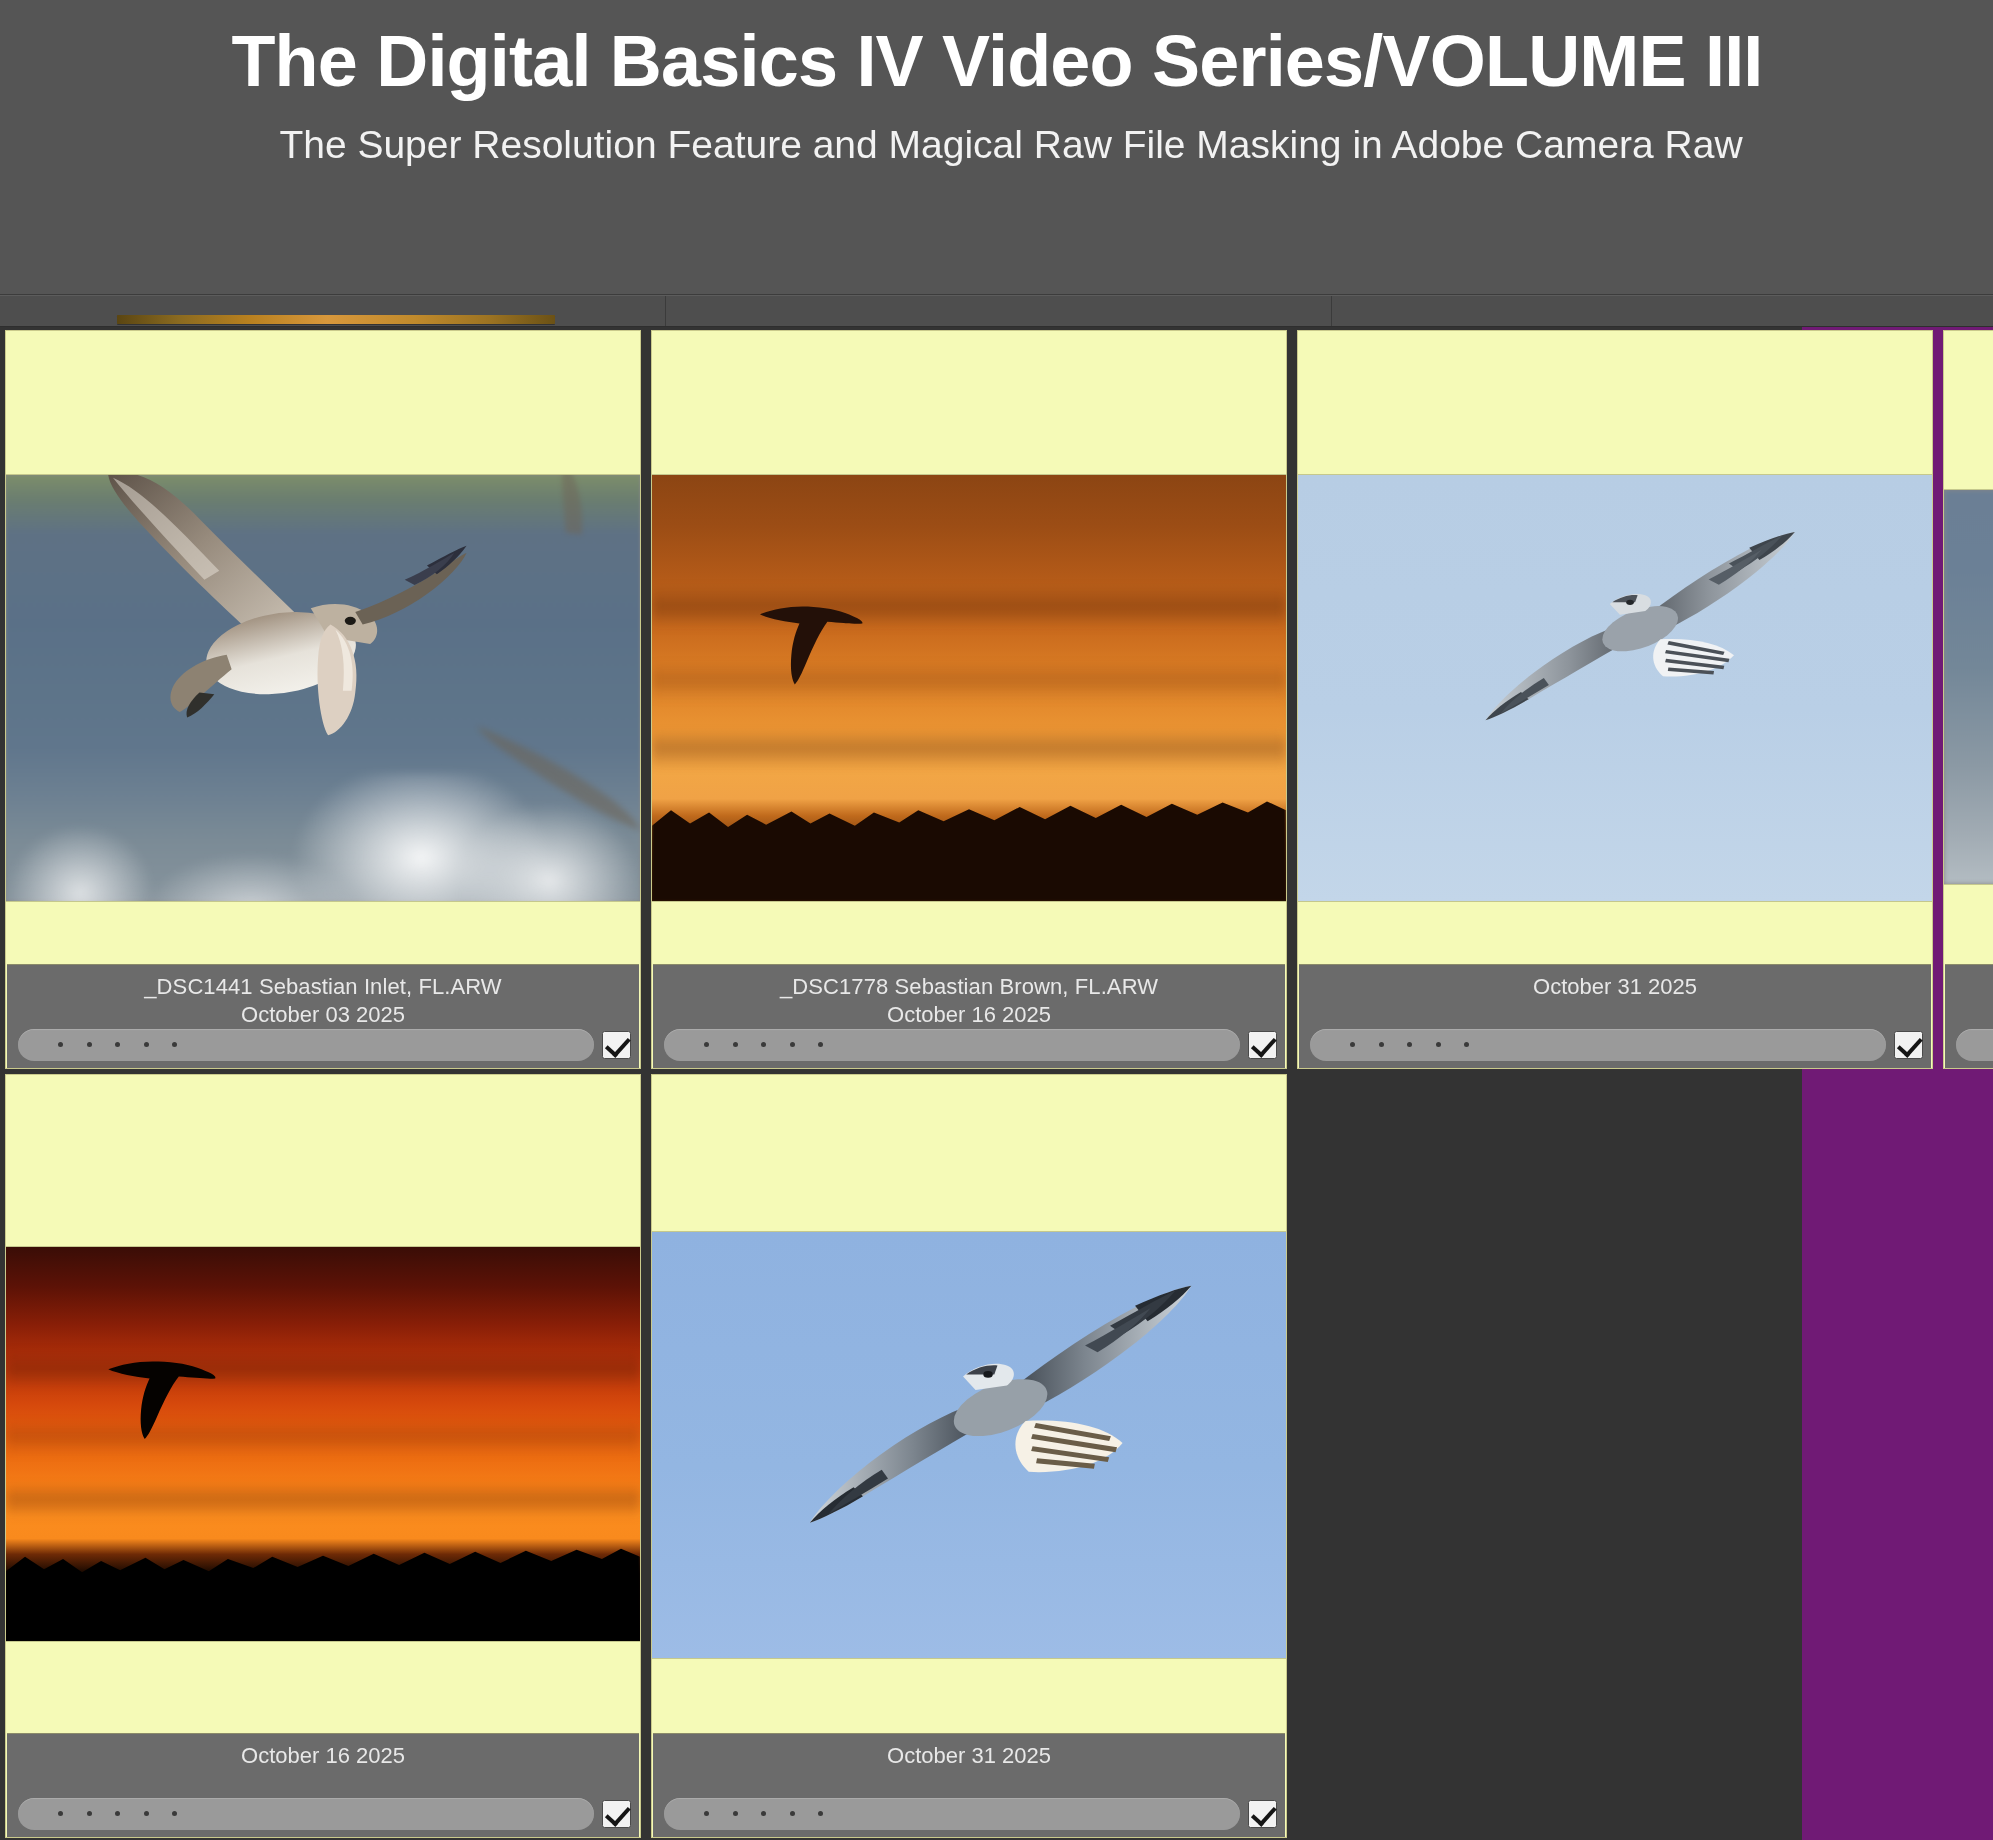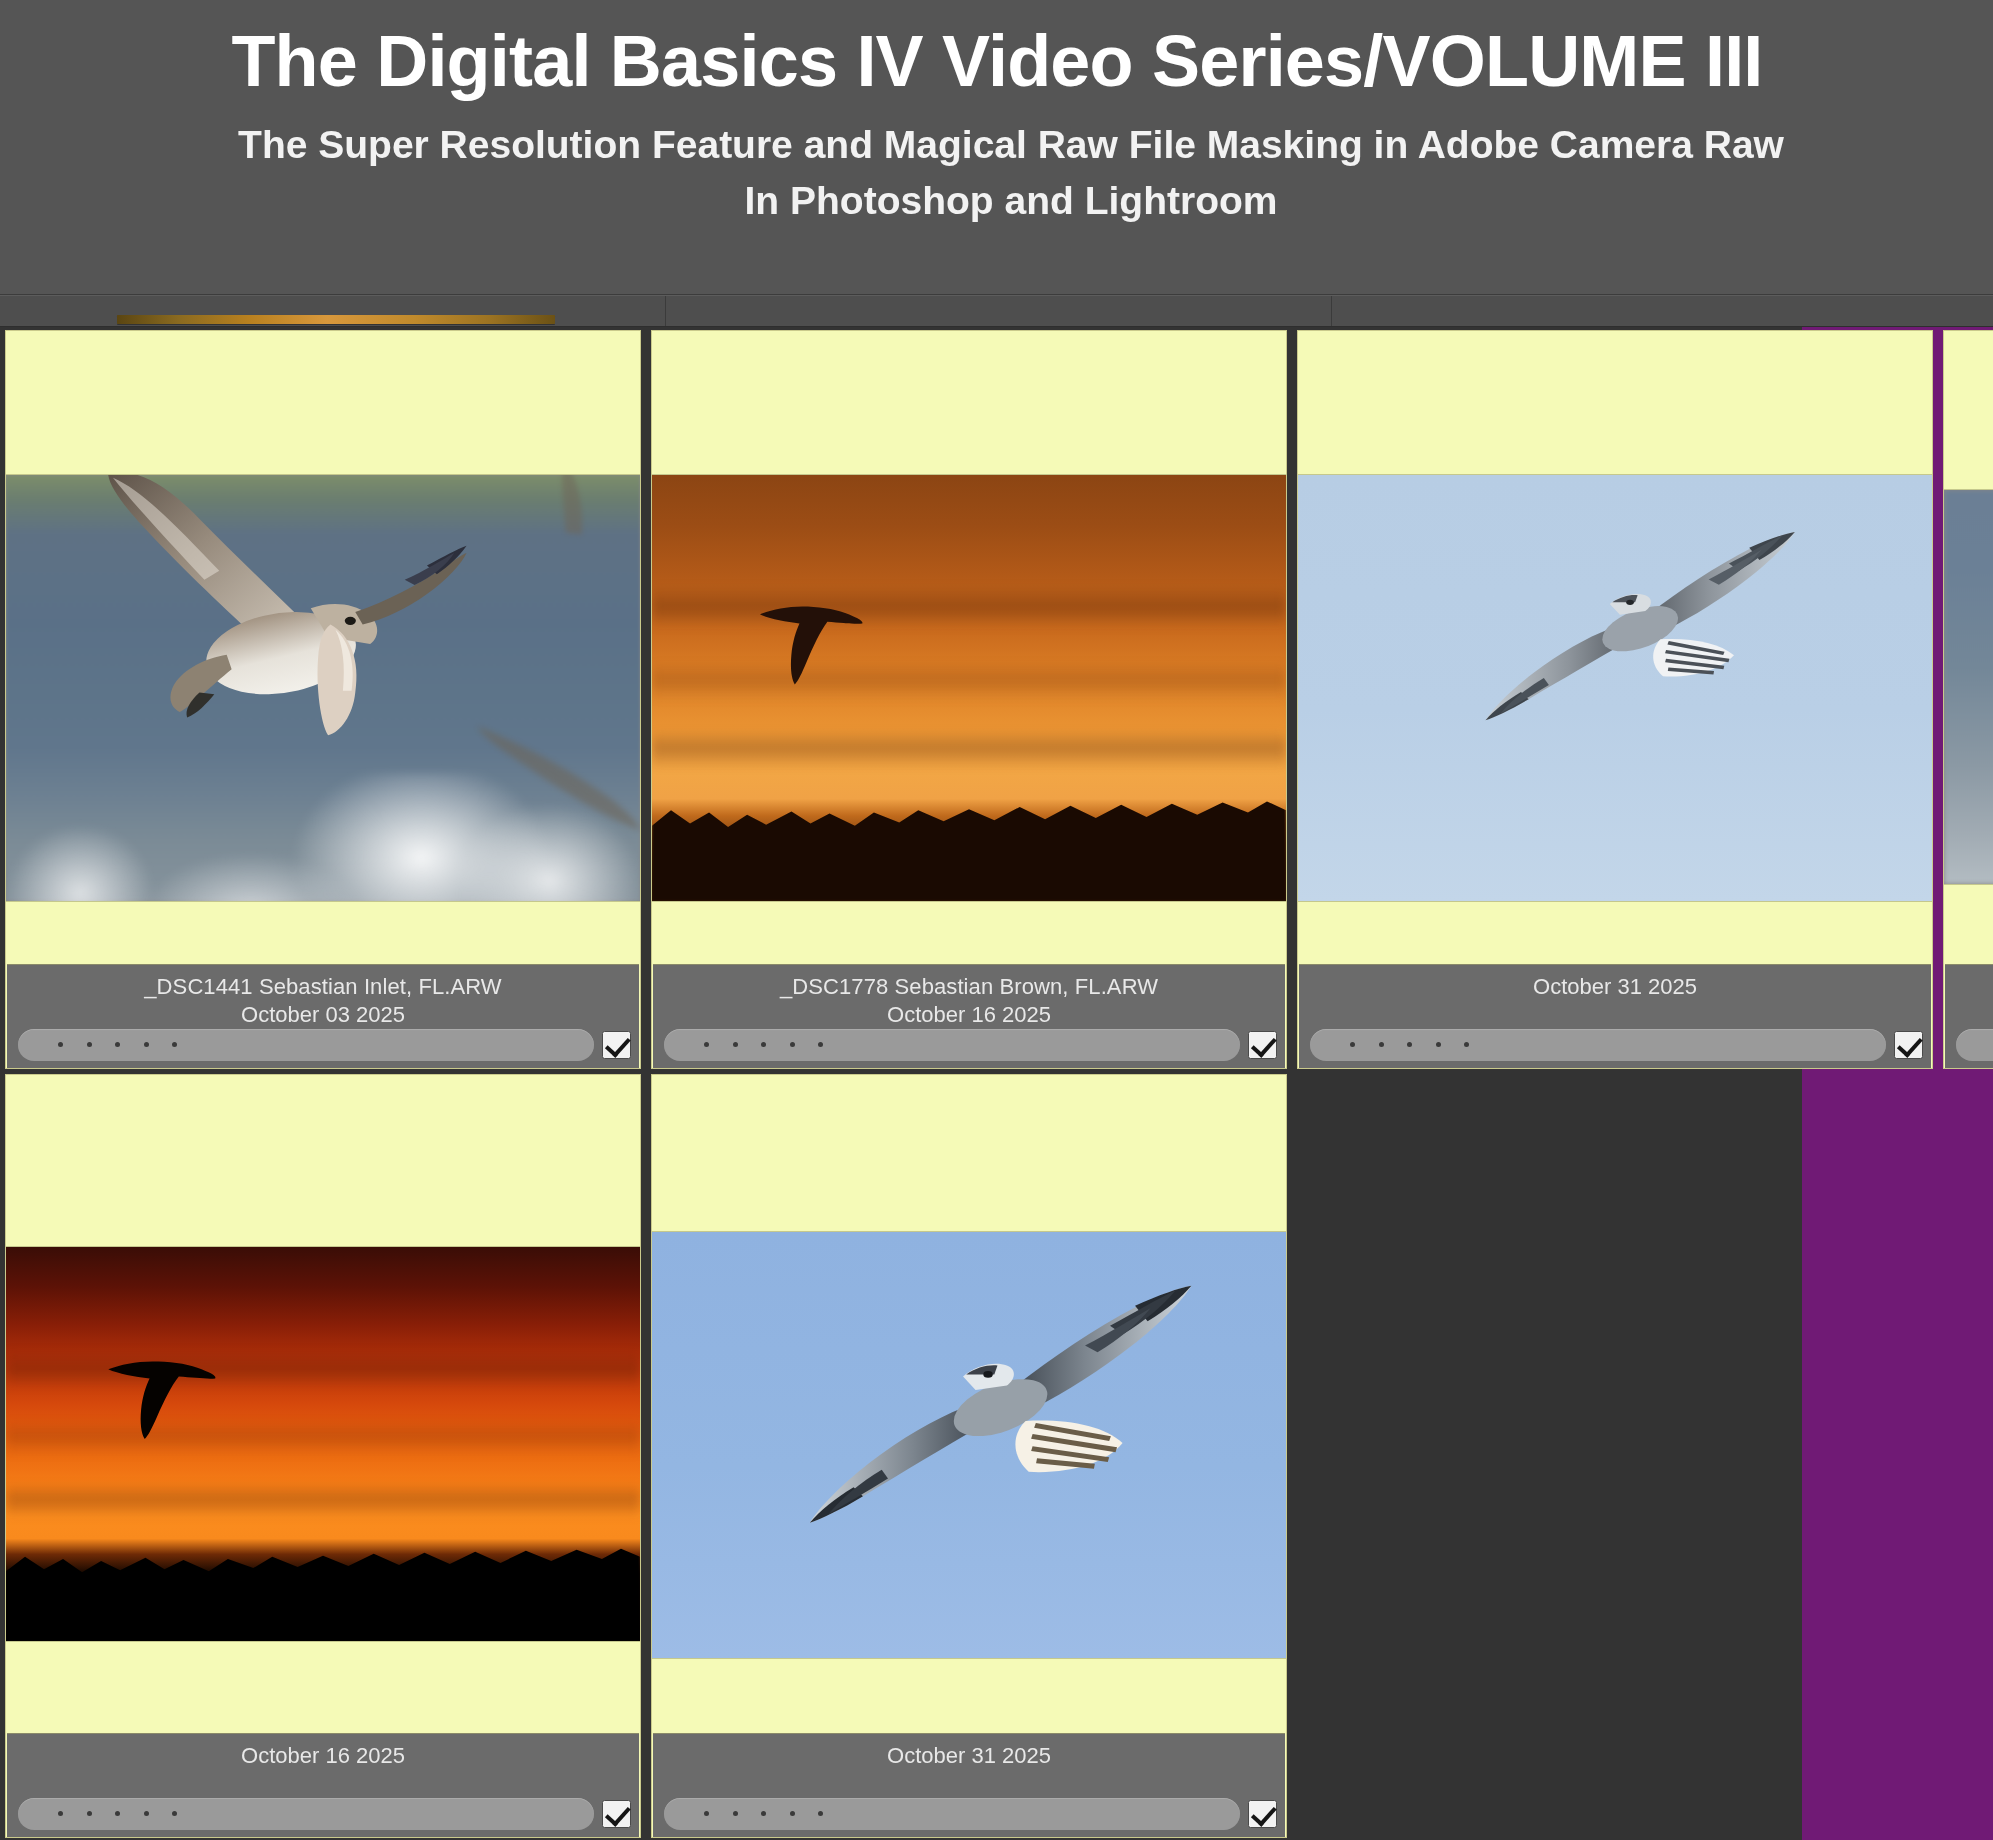--- a/index.html
+++ b/index.html
@@ -26,21 +26,21 @@
     font-size:72px;
     font-weight:700;
     letter-spacing:-0.8px;
     line-height:1.05;
     white-space:nowrap;
     text-align:center;
   }
   #subtitle-1, #subtitle-2 {
     color:#f2f2f2;
     font-size:39px;
-    font-weight:700;
+    font-weight:400;
     line-height:1.22;
     text-align:center;
     white-space:nowrap;
     margin-left:28px;
   }
   #subtitle-1 { margin-top:22px; }
   #subtitle-2 { margin-top:8.4px; }
 
   
   #toolstrip {
@@ -240,21 +240,20 @@
   .bird-svg svg { width:100%; height:100%; display:block; }
 </style>
 </head>
 <body>
 
 <div id="app">
 
   <div id="header">
     <div id="title">The Digital Basics IV Video Series/VOLUME III</div>
     <div id="subtitle-1">The Super Resolution Feature and Magical Raw File Masking in Adobe Camera Raw</div>
-    <div id="subtitle-2">In Photoshop and Lightroom</div>
   </div>
 
   <div id="toolstrip">
     <div class="toolstrip-seg">
       <div id="progress-bar"></div>
     </div>
     <div class="toolstrip-seg"></div>
     <div class="toolstrip-seg"></div>
   </div>
 

